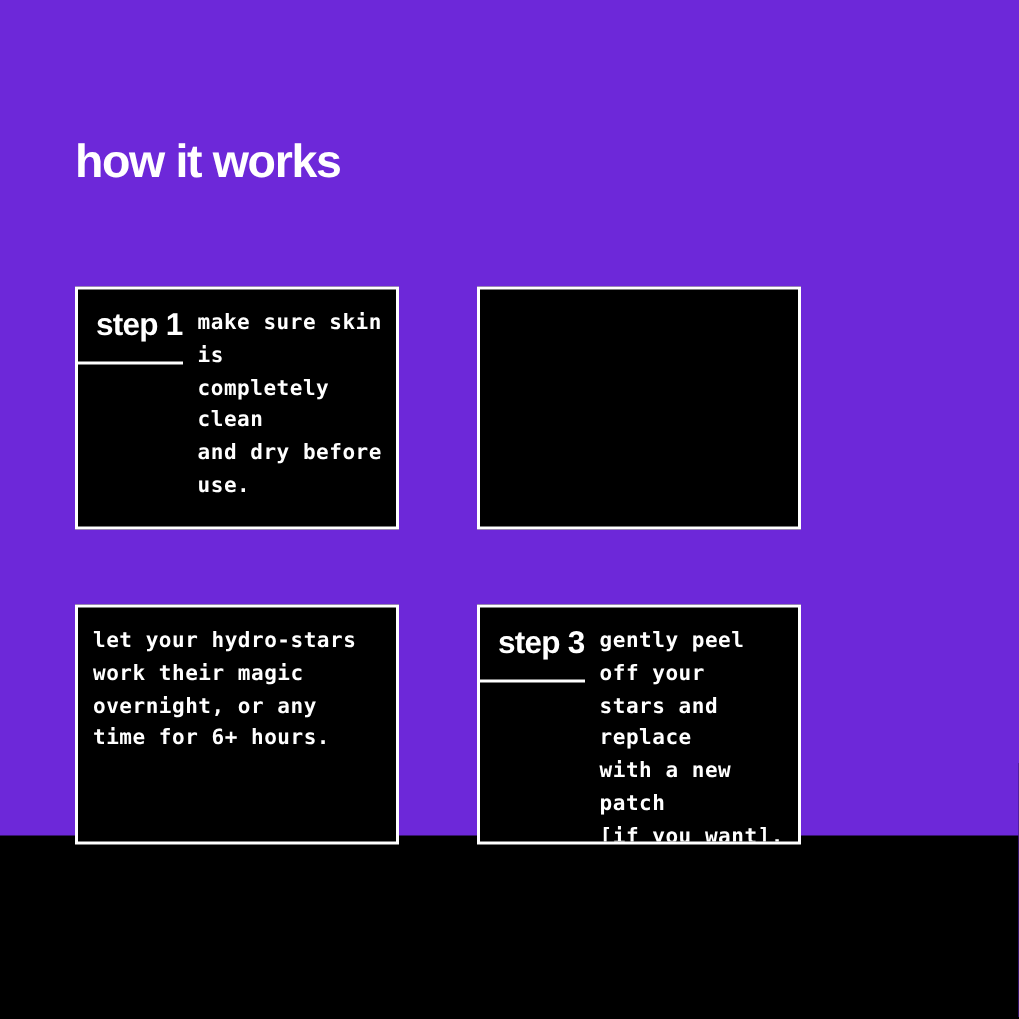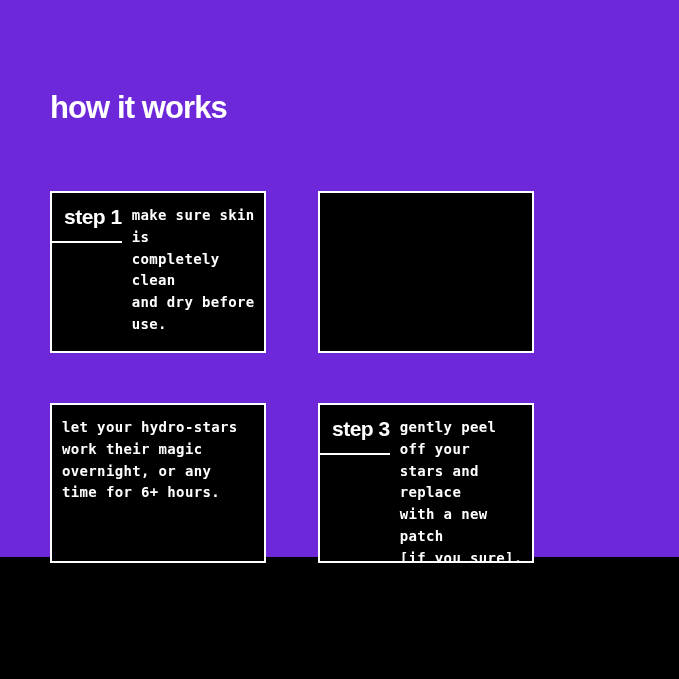--- a/index.html
+++ b/index.html
@@ -119,18 +119,18 @@
     </div>
 
     <div class="card">
       <div class="card-header">
         <span class="card-header-label">step 3</span>
       </div>
       <div class="card-body">
         <p class="card-body-text">gently peel off your
 stars and replace
 with a new patch
-[if you sure].</p>
+[if you want].</p>
       </div>
     </div>
 
   </div>
 </div>
 
 </body></html>

